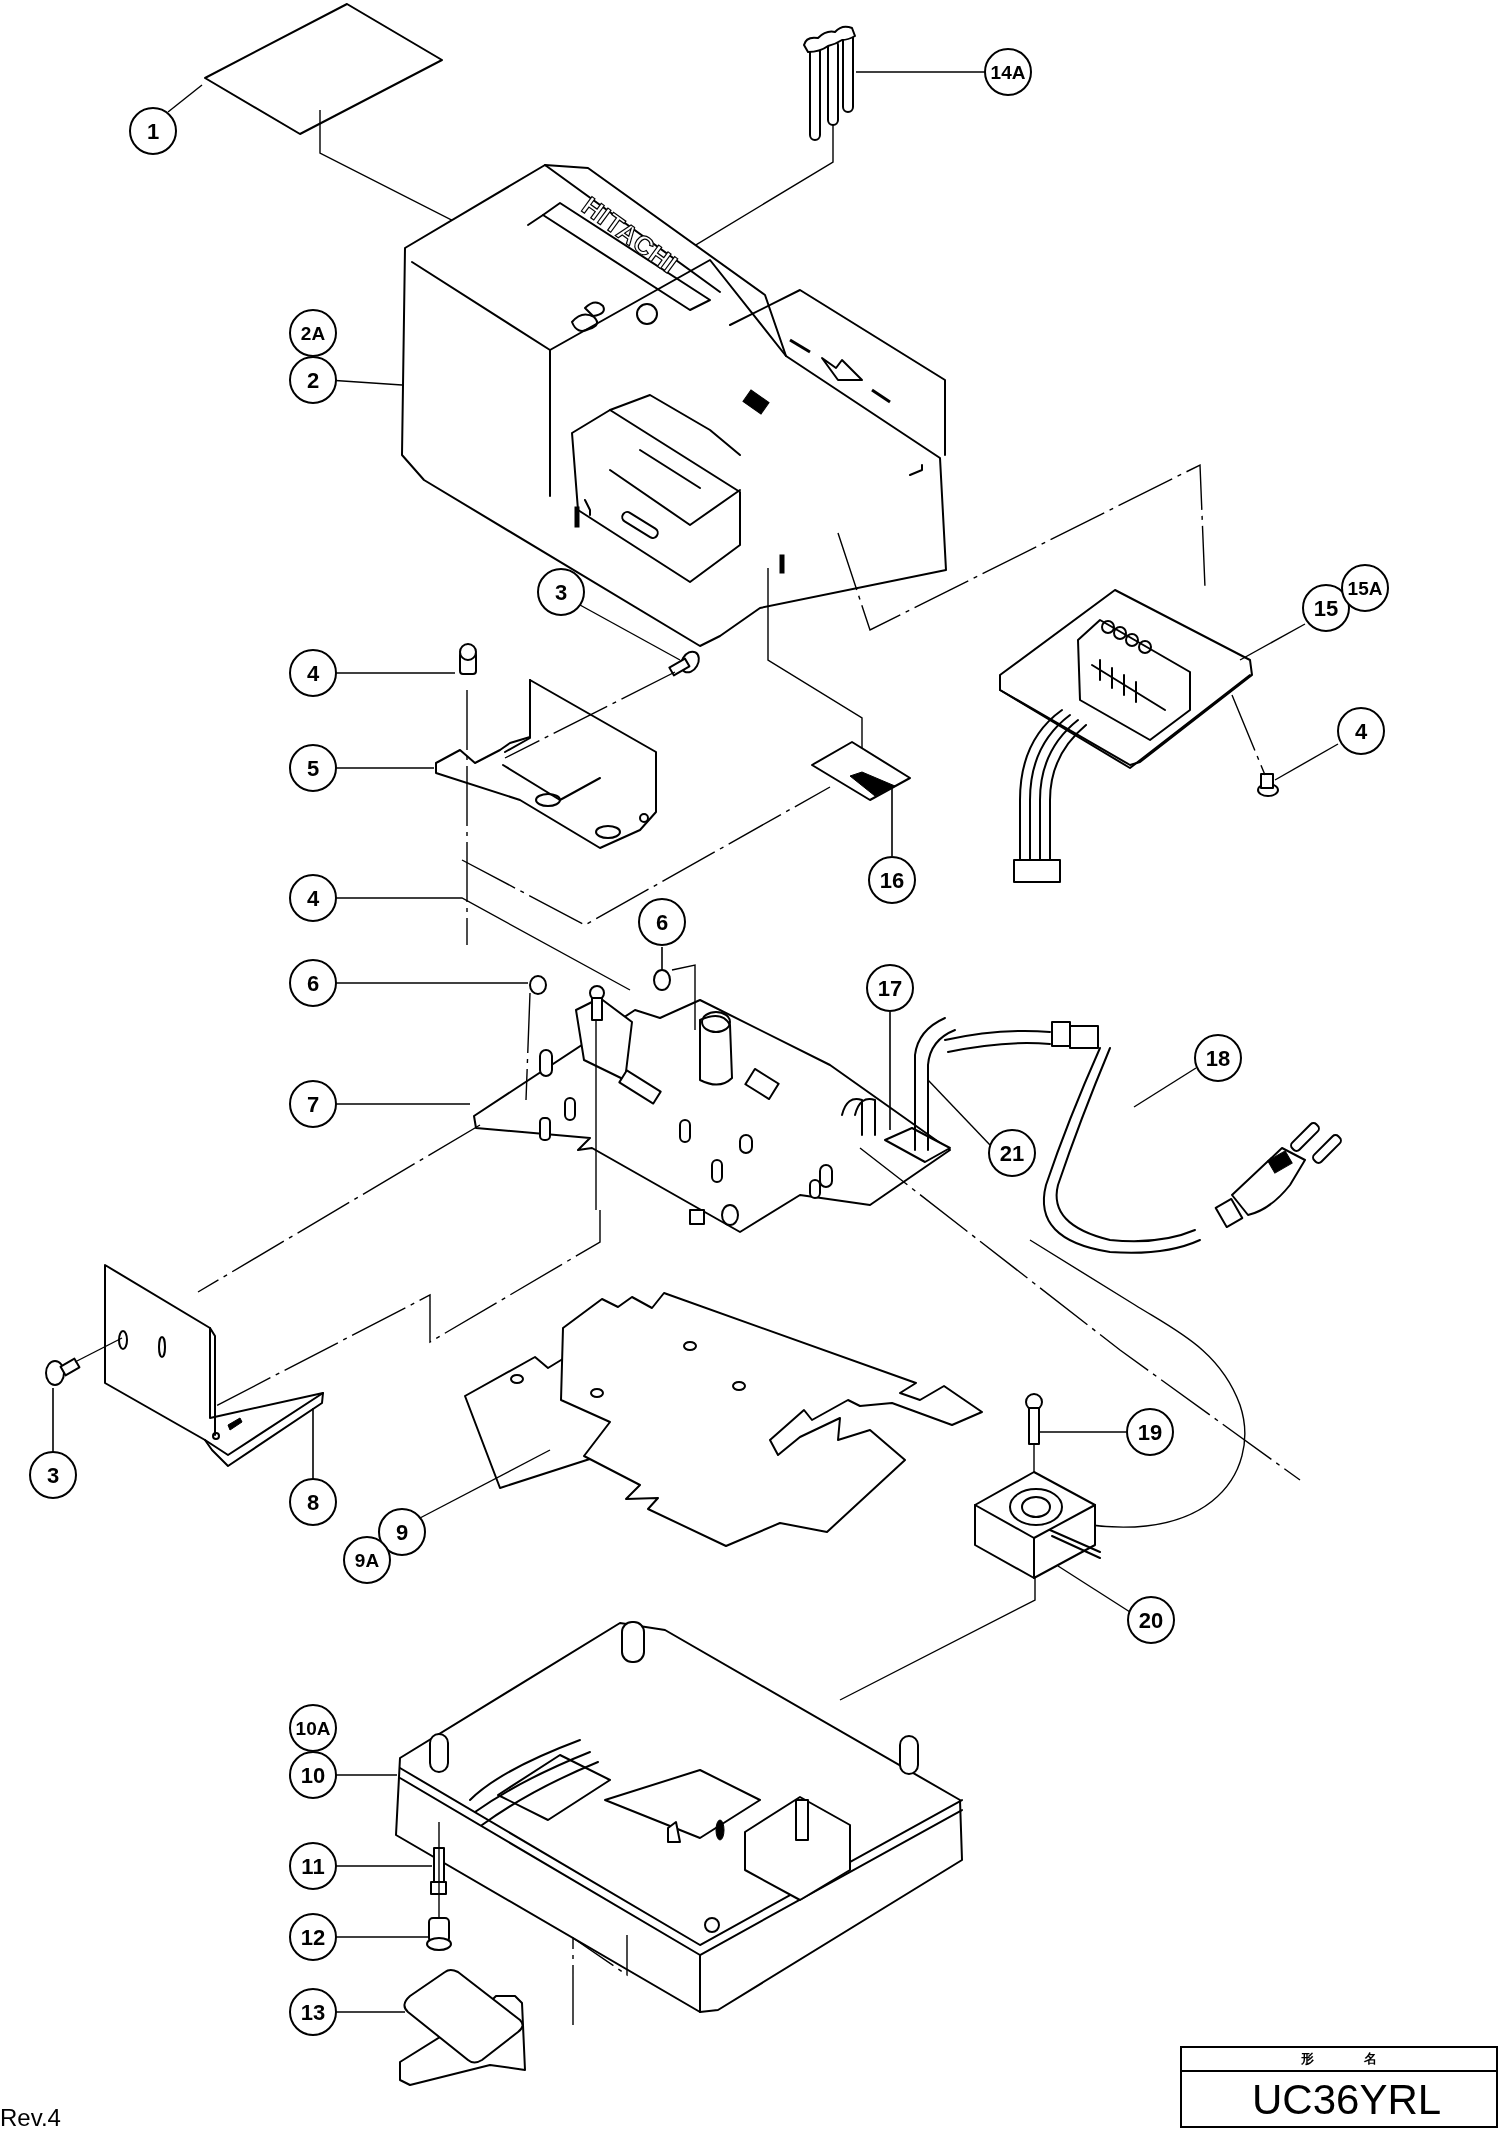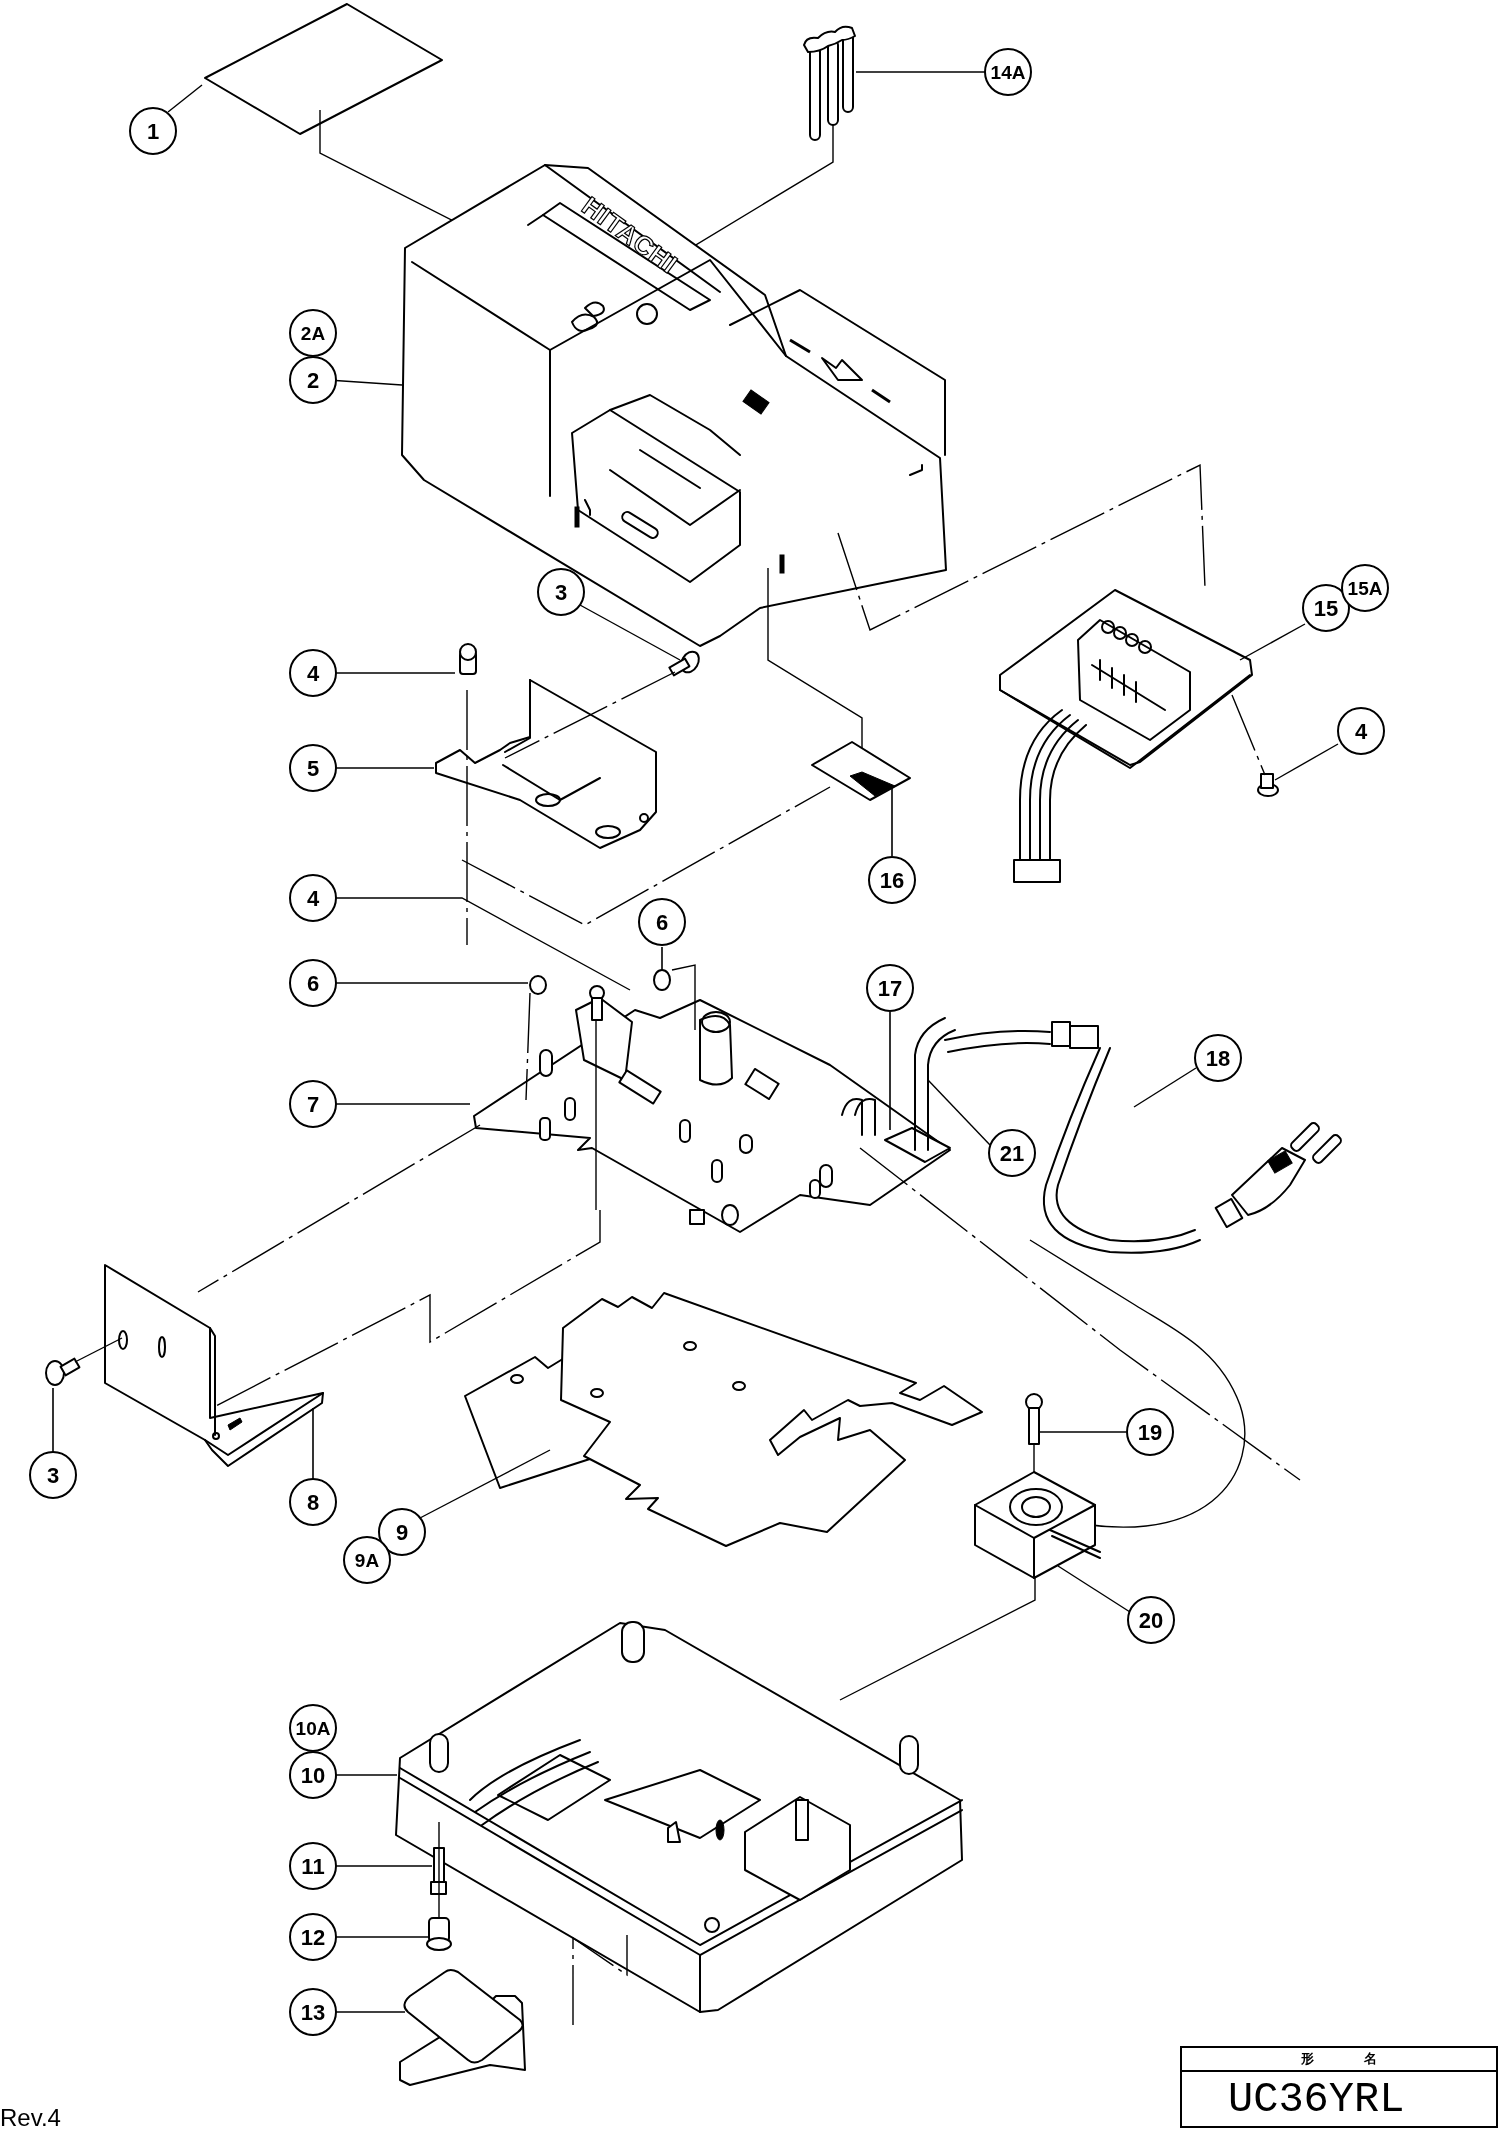--- a/index.html
+++ b/index.html
@@ -11,21 +11,21 @@
   .dash { fill:none; stroke:#000; stroke-width:1.4; stroke-dasharray:60 6 4 6; }
   .leader { fill:none; stroke:#000; stroke-width:1.6; }
   .fillw { fill:#fff; stroke:#000; stroke-width:2; stroke-linejoin:round; }
   .fillb { fill:#000; stroke:#000; stroke-width:1; }
   .bubble circle { fill:#fff; stroke:#000; stroke-width:2; }
   .bubble text { font-family:"Liberation Sans", sans-serif; font-weight:bold; font-size:22px; text-anchor:middle; dominant-baseline:central; fill:#000; }
   .bubble text.small { font-size:19px; }
   .brand { font-family:"Liberation Sans", sans-serif; font-weight:bold; font-size:26px; fill:#fff; stroke:#000; stroke-width:1.2; letter-spacing:1px; }
   #title-block { position:absolute; left:1180px; top:2046px; width:318px; height:82px; border:2px solid #000; box-sizing:border-box; background:#fff; }
   #title-block .hdr { height:22px; border-bottom:2px solid #000; display:flex; justify-content:center; gap:50px; align-items:center; font-family:"DejaVu Sans", sans-serif; font-size:13px; font-weight:bold; }
-  #title-block .model { font-family:Liberation Mono, monospace; font-size:42px; padding-left:46px; line-height:56px; }
+  #title-block .model { font-family:Liberation Sans, sans-serif; font-size:42px; padding-left:46px; line-height:56px;margin-left:24px; }
   #rev { position:absolute; left:0; top:2104px; font-family:"Liberation Sans", sans-serif; font-size:24px; }
 </style>
 </head>
 <body>
 
 <svg id="drawing" viewBox="0 0 1500 2130" xmlns="http://www.w3.org/2000/svg">
 
   <g>
     <polygon class="fillw" points="205,78 347,4 442,60 300,134"></polygon>
   </g>

